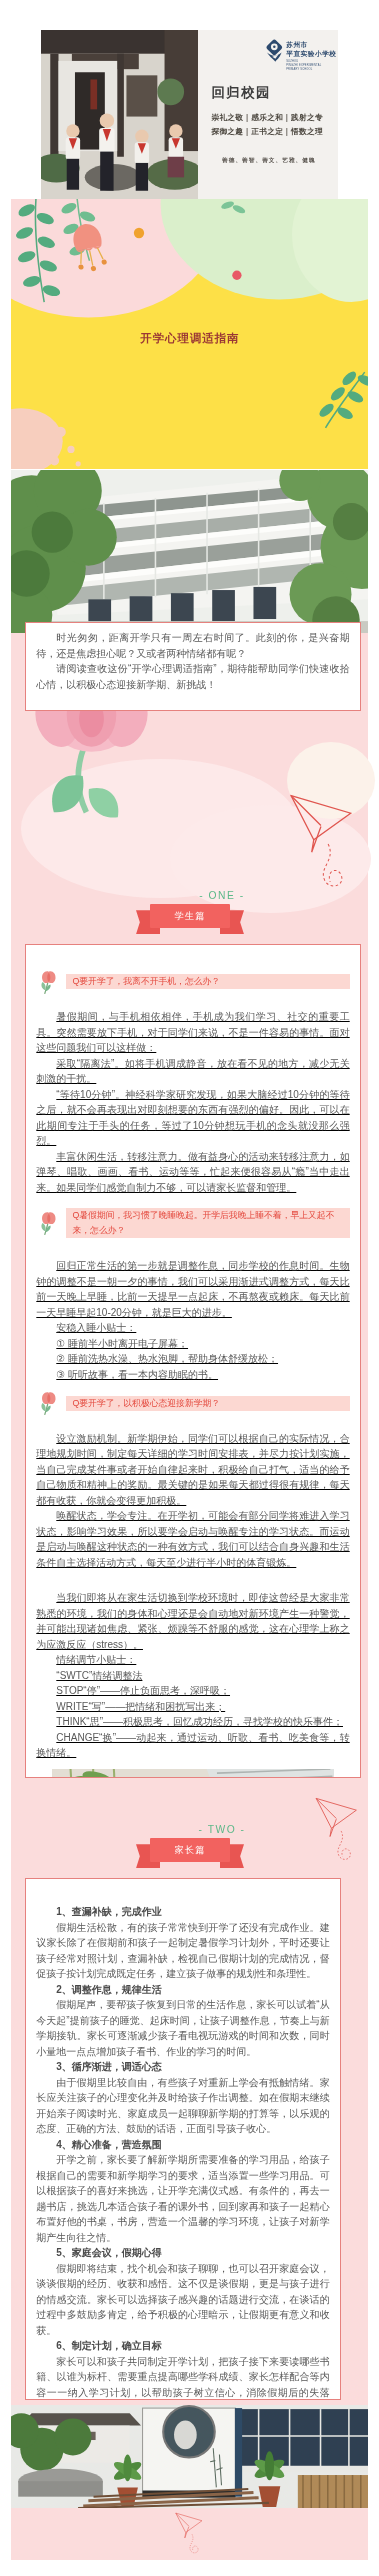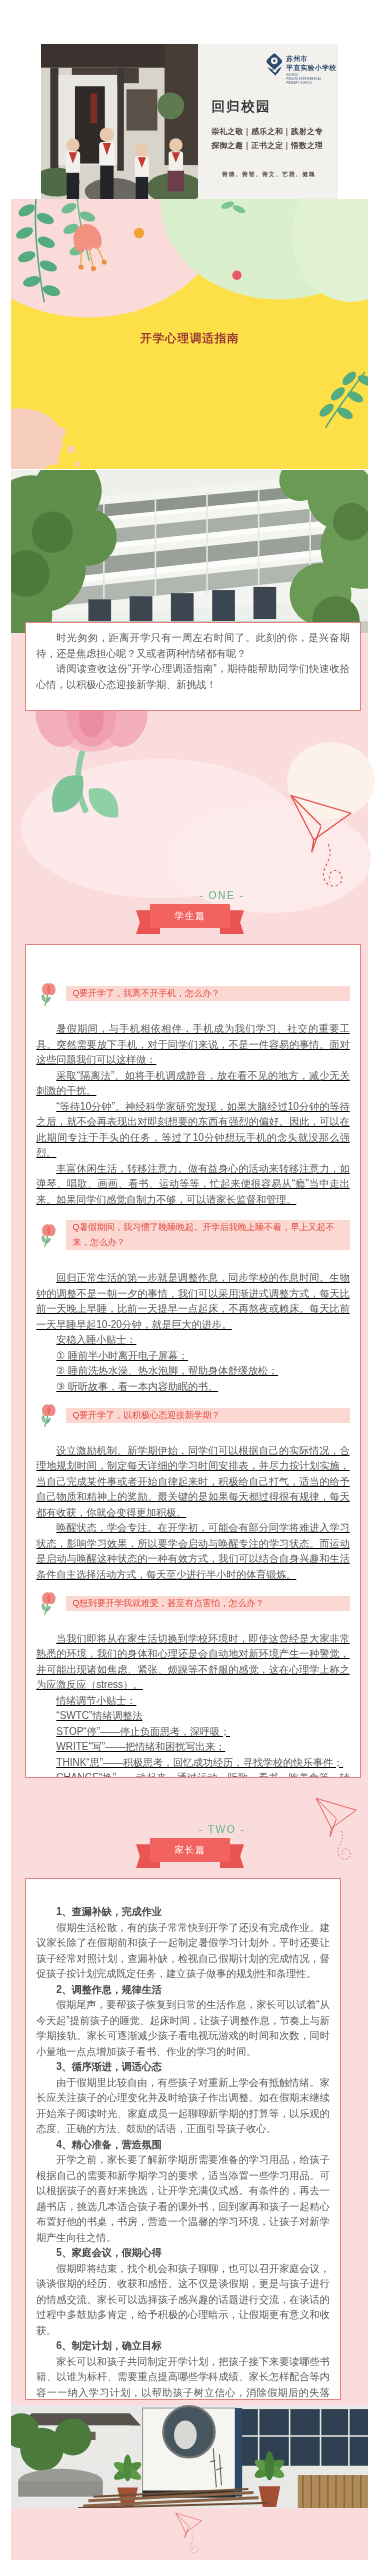--- a/index.html
+++ b/index.html
@@ -1,19 +1,19 @@
 <!DOCTYPE html>
 <html style="font-size:8.3px"><head>
 <meta charset="utf-8">
 <style>
   html,body{margin:0;padding:0;background:#ffffff;}
   .page{position:relative;width:380px;height:2576px;background:#ffffff;overflow:hidden;
         font-family:"Liberation Sans","DejaVu Sans",sans-serif;}
   
-  .header-block{position:absolute;left:41px;top:44px;width:297px;height:169px;display:flex;}
+  .header-block{position:absolute;left:41px;top:30px;width:297px;height:169px;display:flex;}
   .header-photo{width:157px;height:169px;display:block;}
   .header-panel{position:relative;width:140px;height:169px;background:#f3f1ee;}
   .logo-row{position:absolute;left:67px;top:9.3px;display:flex;}
   .logo-icon{width:18.6px;height:25px;display:block;}
   .logo-texts{margin-left:2.6px;margin-top:2.1px;}
   .logo-cn{font-size:6.7px;font-weight:bold;color:#2d4a6e;line-height:1.3;letter-spacing:0.5px;white-space:pre-line;}
   .logo-en{font-size:2.6px;color:#3b577a;line-height:1.5;margin-top:1.5px;letter-spacing:0.2px;white-space:pre-line;}
   .header-title{position:absolute;left:13.4px;top:54px;font-family:"Liberation Serif","DejaVu Serif",serif;
         font-size:13.4px;font-weight:bold;color:#3e3e3e;letter-spacing:1.5px;}
   .header-sub{position:absolute;left:13.4px;font-family:"Liberation Serif","DejaVu Serif",serif;
@@ -49,21 +49,21 @@
   .ribbon-band{position:absolute;left:14.4px;right:14.4px;top:0;height:24px;background:#f2625f;border-radius:1px;
         display:flex;align-items:center;justify-content:center;color:#ffffff;font-size:9.3px;letter-spacing:1px;}
   
   .card{position:absolute;background:#ffffff;border:0.5px solid #e6817e;box-sizing:border-box;z-index:3;}
   .intro-card{left:25px;top:622px;width:336px;height:89px;padding:7.2px 10.3px;}
   .student-card{left:25px;top:944px;width:336px;height:834px;padding:29px 10.3px 0;overflow:hidden;z-index:2;}
   .parent-card{left:25px;top:1878px;width:316px;height:522px;padding:25px 10.3px 0;overflow:hidden;z-index:2;}
   .p{margin:0;font-size:10px;line-height:15.5px;color:#595959;text-align:justify;text-indent:2em;}
   .h{font-weight:bold;color:#4a4a4a;}
   .q-row{position:relative;margin-left:30px;margin-top:13.4px;}
-  .q-row.first{margin-top:12px;}
+  .q-row.first{margin-top:0;}
   .q-bar{background:#fcd8d2;color:#e3483d;font-size:8.8px;line-height:15px;padding:0 6.2px;}
   .q-icon{position:absolute;left:-27px;top:50%;transform:translateY(-50%);width:19.6px;height:25px;}
   .answer{margin-top:20px;text-decoration:underline;}
   .campus-photo{display:block;margin:8.3px auto 0;width:282px;height:129px;}
   .photo-gate{position:absolute;left:11.4px;top:2405px;width:357px;height:103px;display:block;}
 </style>
 </head>
 <body>
 
 <svg width="0" height="0" style="position:absolute">
@@ -321,26 +321,20 @@
       <svg class="q-icon" viewBox="0 0 38 48">
           <use href="#def-tulip"></use>
         </svg>
       <div class="q-bar">Q要开学了，以积极心态迎接新学期？</div>
     </div>
     <div class="answer">
       <p class="p">设立激励机制。新学期伊始，同学们可以根据自己的实际情况，合理地规划时间，制定每天详细的学习时间安排表，并尽力按计划实施，当自己完成某件事或者开始自律起来时，积极给自己打气，适当的给予自己物质和精神上的奖励。最关键的是如果每天都过得很有规律，每天都有收获，你就会变得更加积极。</p>
       <p class="p">唤醒状态，学会专注。在开学初，可能会有部分同学将难进入学习状态，影响学习效果，所以要学会启动与唤醒专注的学习状态。而运动是启动与唤醒这种状态的一种有效方式，我们可以结合自身兴趣和生活条件自主选择活动方式，每天至少进行半小时的体育锻炼。</p>
     </div>
 
-    <div class="q-row">
-      <svg class="q-icon" viewBox="0 0 38 48">
-          <use href="#def-tulip"></use>
-        </svg>
-      <div class="q-bar">Q想到要开学我就难受，甚至有点害怕，怎么办？</div>
-    </div>
     <div class="answer">
       <p class="p">当我们即将从在家生活切换到学校环境时，即使这曾经是大家非常熟悉的环境，我们的身体和心理还是会自动地对新环境产生一种警觉，并可能出现诸如焦虑、紧张、烦躁等不舒服的感觉，这在心理学上称之为应激反应（stress）。</p>
       <p class="p">情绪调节小贴士：</p>
       <p class="p">“SWTC”情绪调整法</p>
       <p class="p">STOP“停”——停止负面思考，深呼吸；</p>
       <p class="p">WRITE“写”——把情绪和困扰写出来；</p>
       <p class="p">THINK“思”——积极思考，回忆成功经历，寻找学校的快乐事件；</p>
       <p class="p">CHANGE“换”——动起来，通过运动、听歌、看书、吃美食等，转换情绪。</p>
     </div>
 

